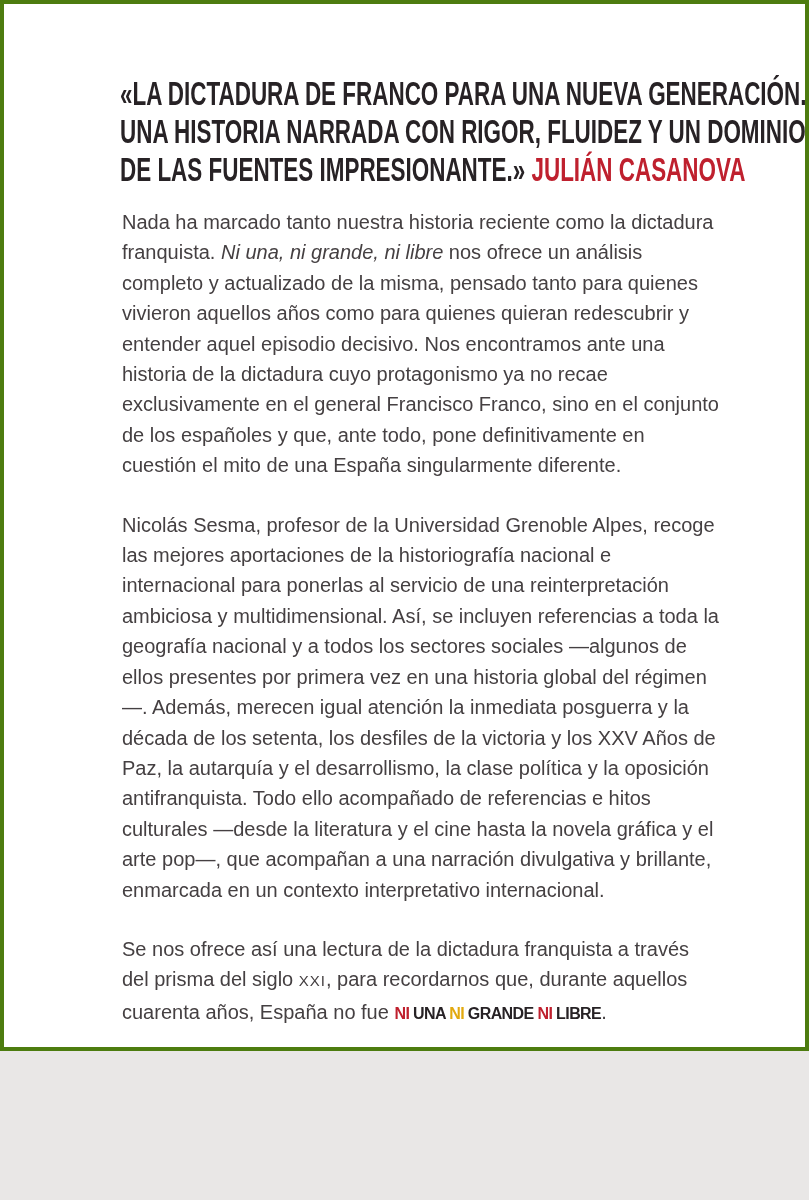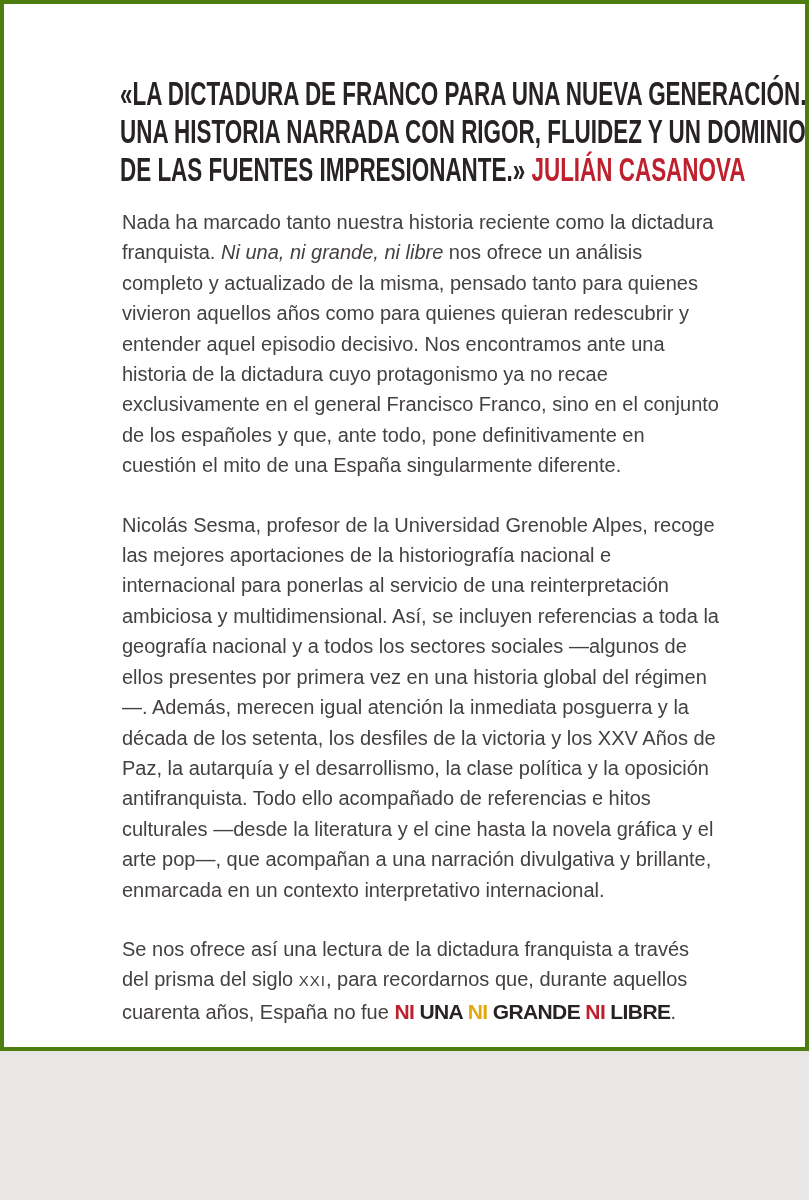--- a/index.html
+++ b/index.html
@@ -19,21 +19,21 @@
   .seg-red{color:#bf202e;}
   
   .text-col{
     position:absolute;left:118px;top:203px;width:598px;
     font-size:20px;line-height:30.4px;color:#454042;
   }
   .text-col p{margin:0 0 29px 0;}
   .seg-i{font-style:italic;}
   .seg-sc{font-size:15px;letter-spacing:1px;}
   .seg-sr,.seg-sy,.seg-sb{
-    font-weight:bold;letter-spacing:-0.6px;font-size:21px;
+    font-weight:bold;letter-spacing:-0.6px;font-size:16px;
   }
   .seg-sr{color:#bf202e;}
   .seg-sy{color:#e2a90f;}
   .seg-sb{color:#272225;}
   
   .pub-logo{
     position:absolute;left:63px;top:1088px;
     font-family:"Liberation Serif",serif;font-size:29px;
     letter-spacing:1px;color:#2c2829;
   }

